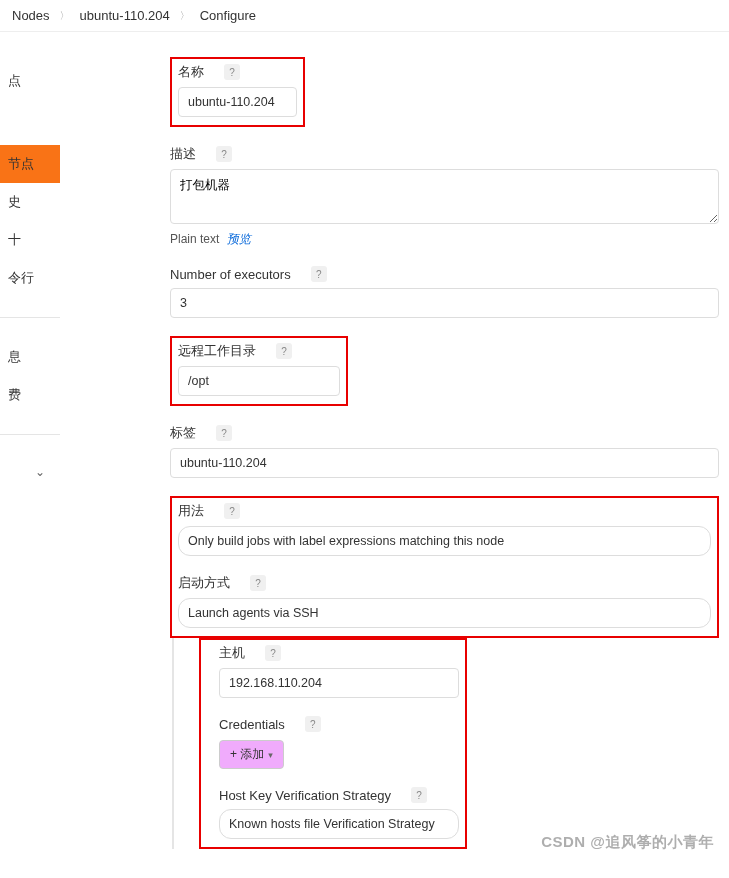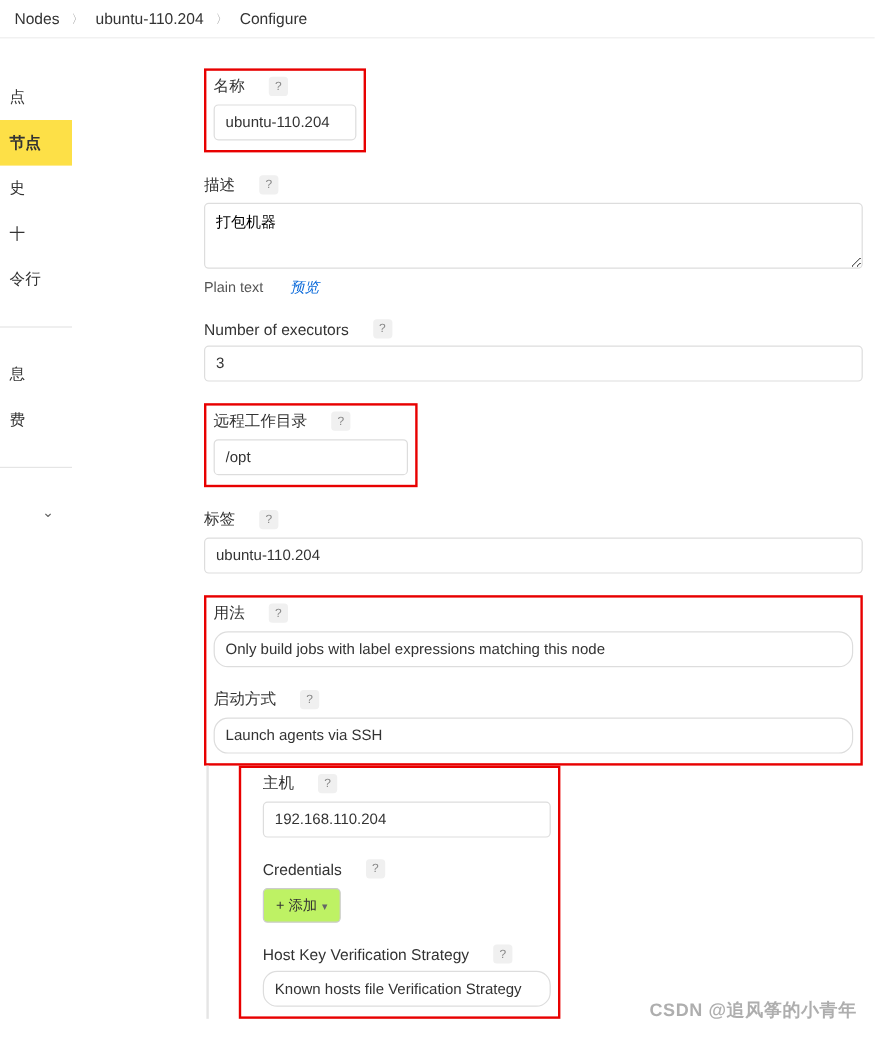--- a/index.html
+++ b/index.html
@@ -3,37 +3,37 @@
 <meta charset="utf-8">
 <style>
 * { box-sizing: border-box; margin: 0; padding: 0; }
 body { font-family: -apple-system, BlinkMacSystemFont, "Segoe UI", Arial, sans-serif; font-size: 13px; color: #333; background: #fff; width: 729px; height: 878px; overflow: hidden; position: relative; }
 .breadcrumb { padding: 8px 12px; border-bottom: 1px solid #eee; font-size: 13px; display: flex; align-items: center; gap: 10px; }
 .breadcrumb a { color: #333; text-decoration: none; }
 .breadcrumb .sep { color: #999; font-size: 10px; }
 .layout { display: flex; }
 .sidebar { width: 60px; padding-top: 30px; border-right: 0; }
 .sidebar-item { padding: 10px 0 10px 8px; font-size: 13px; color: #333; white-space: nowrap; overflow: hidden; }
-.sidebar-item.active { background: #fde047; font-weight: 700; }
+.sidebar-item.active { background: #f97316; font-weight: 400; margin-top: 45px; }
 .sidebar-sep { border-top: 1px solid #e5e5e5; margin: 20px 0; }
 .sidebar-chev { text-align: right; padding-right: 15px; color: #666; font-size: 12px; }
 .main { flex: 1; padding: 25px 10px 10px 110px; }
 .form-group { margin-bottom: 18px; }
 .form-label { display: flex; align-items: center; gap: 20px; font-size: 13px; margin-bottom: 6px; color: #333; }
 .help-icon { display: inline-flex; align-items: center; justify-content: center; width: 16px; height: 16px; border-radius: 3px; background: #f0f0f0; color: #888; font-size: 10px; cursor: pointer; }
 .form-input { width: 100%; padding: 7px 9px; border: 1px solid #ccc; border-top: 1px solid #ccc; border-left: none; border-right: none; border: 1px solid #ddd; border-radius: 4px; font-size: 12.5px; background: #fff; color: #333; }
 .form-textarea { width: 100%; padding: 7px 9px; border: 1px solid #ddd; border-radius: 4px; font-size: 12.5px; min-height: 55px; resize: vertical; font-family: inherit; }
 .text-links { margin-top: 4px; font-size: 12px; }
 .text-links a { color: #0969da; text-decoration: none; margin-right: 3px; font-style: italic; }
-.text-links .plain { color: #555; margin-right: 19px; }
+.text-links .plain { color: #555; margin-right: 4px; }
 .redbox { border: 2px solid #e80000; padding: 0; }
 .redbox-pad { padding: 4px 6px 8px 6px; }
 .indent { padding-left: 25px; border-left: 2px solid #e5e5e5; margin-left: 2px; }
 .indent2 { padding-left: 18px; }
-.btn-outline { display: inline-flex; align-items: center; gap: 4px; padding: 5px 10px; border: 1px solid #ccc; border-radius: 4px; background: #bef264; font-size: 12px; cursor: pointer; color: #333; }
+.btn-outline { display: inline-flex; align-items: center; gap: 4px; padding: 5px 10px; border: 1px solid #ccc; border-radius: 4px; background: #f0abfc; font-size: 12px; cursor: pointer; color: #333; }
 .btn-outline .chev { font-size: 9px; color: #666; }
 .watermark { position: absolute; bottom: 26px; right: 15px; color: rgba(120,120,120,0.6); font-size: 15px; font-weight: 700; letter-spacing: 0.5px; }
 .rb1 { display: inline-block; width: 135px; }
 .rb2 { display: inline-block; width: 178px; }
 .rb3 { margin-bottom: 0; }
 .rb4 { width: 268px; }
 .form-select { width: 100%; padding: 7px 9px; border: 1px solid #ddd; border-radius: 12px; font-size: 12.5px; background: #fff; color: #333; }
 </style>
 </head>
 <body>

